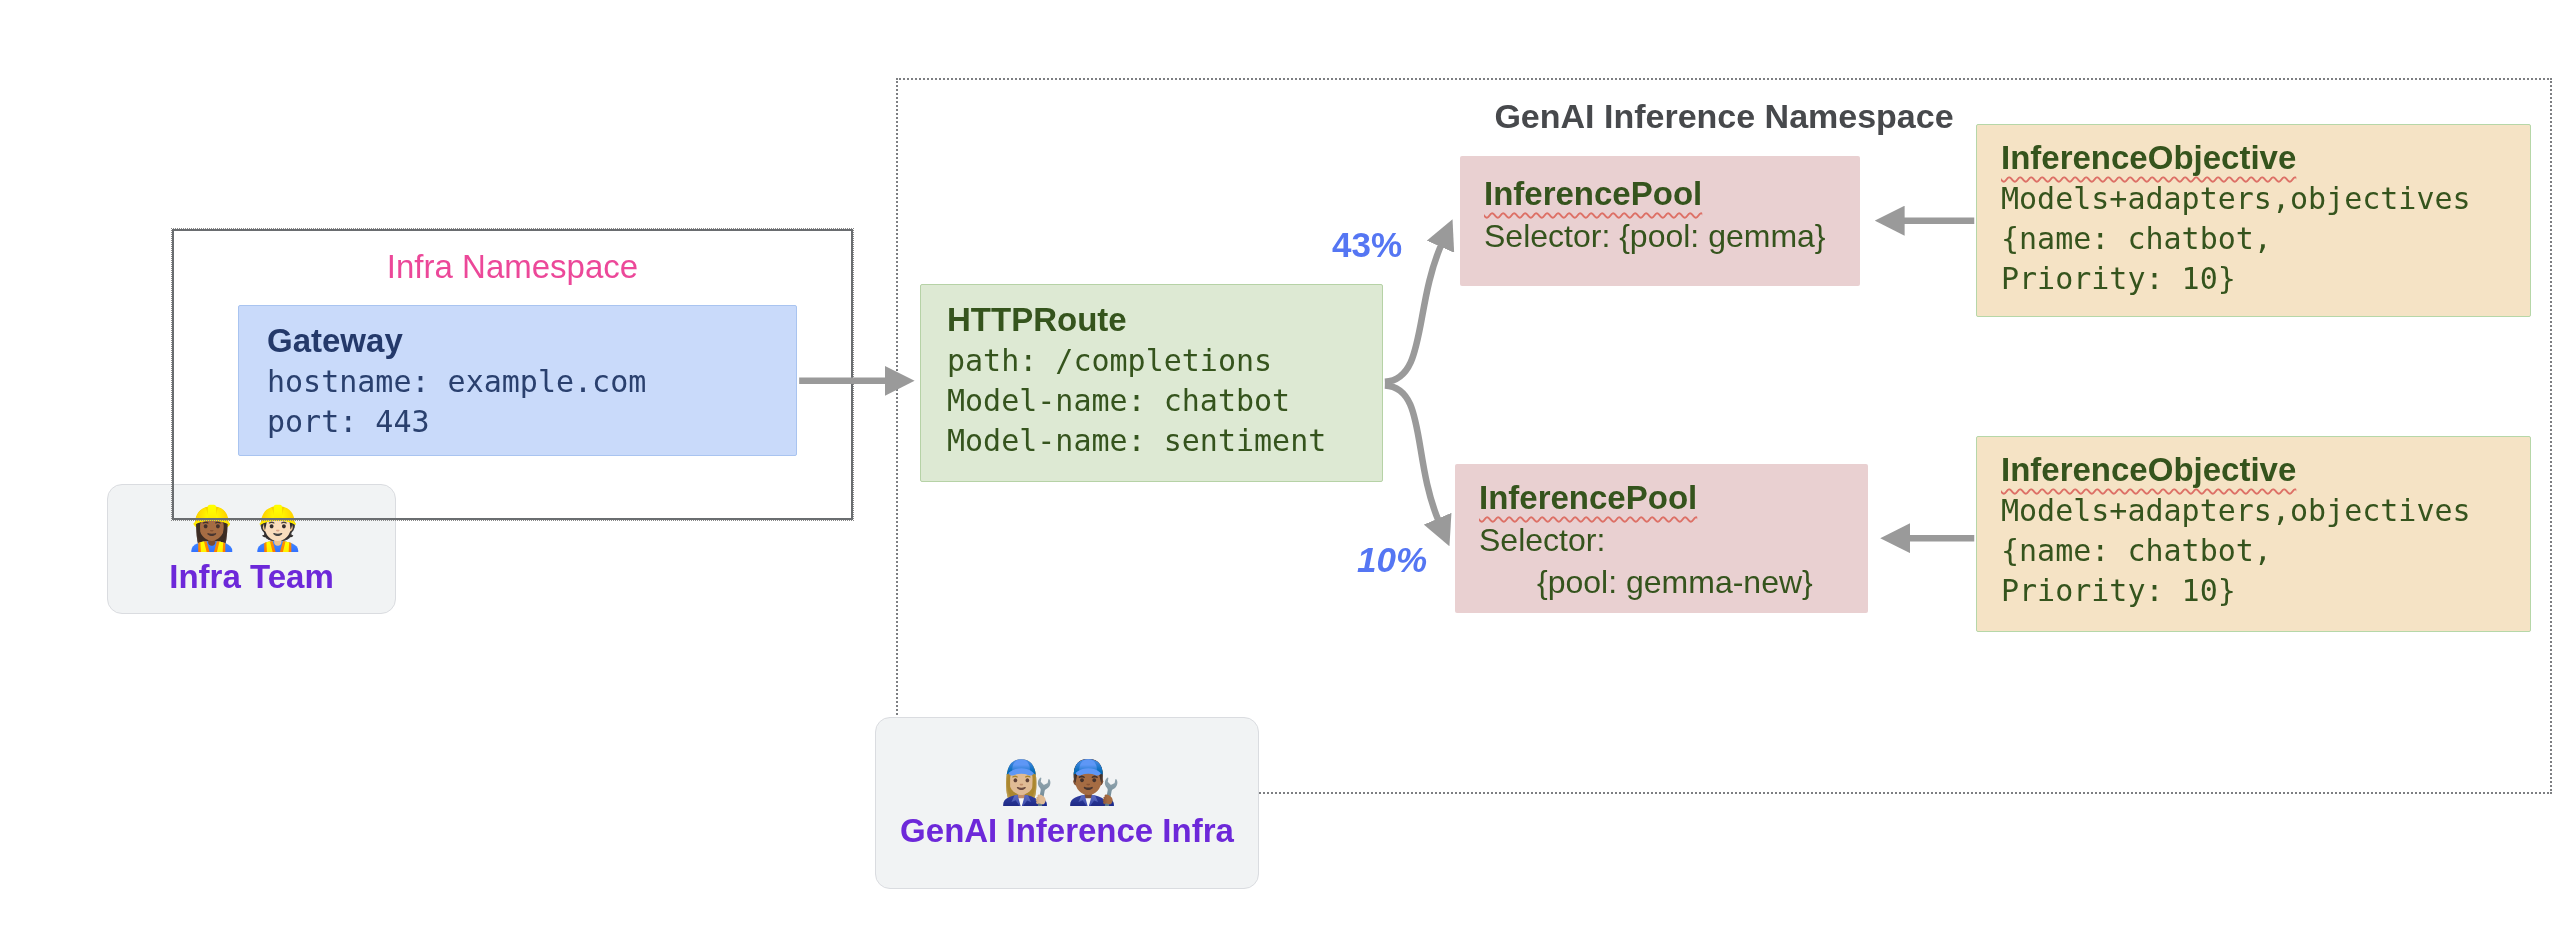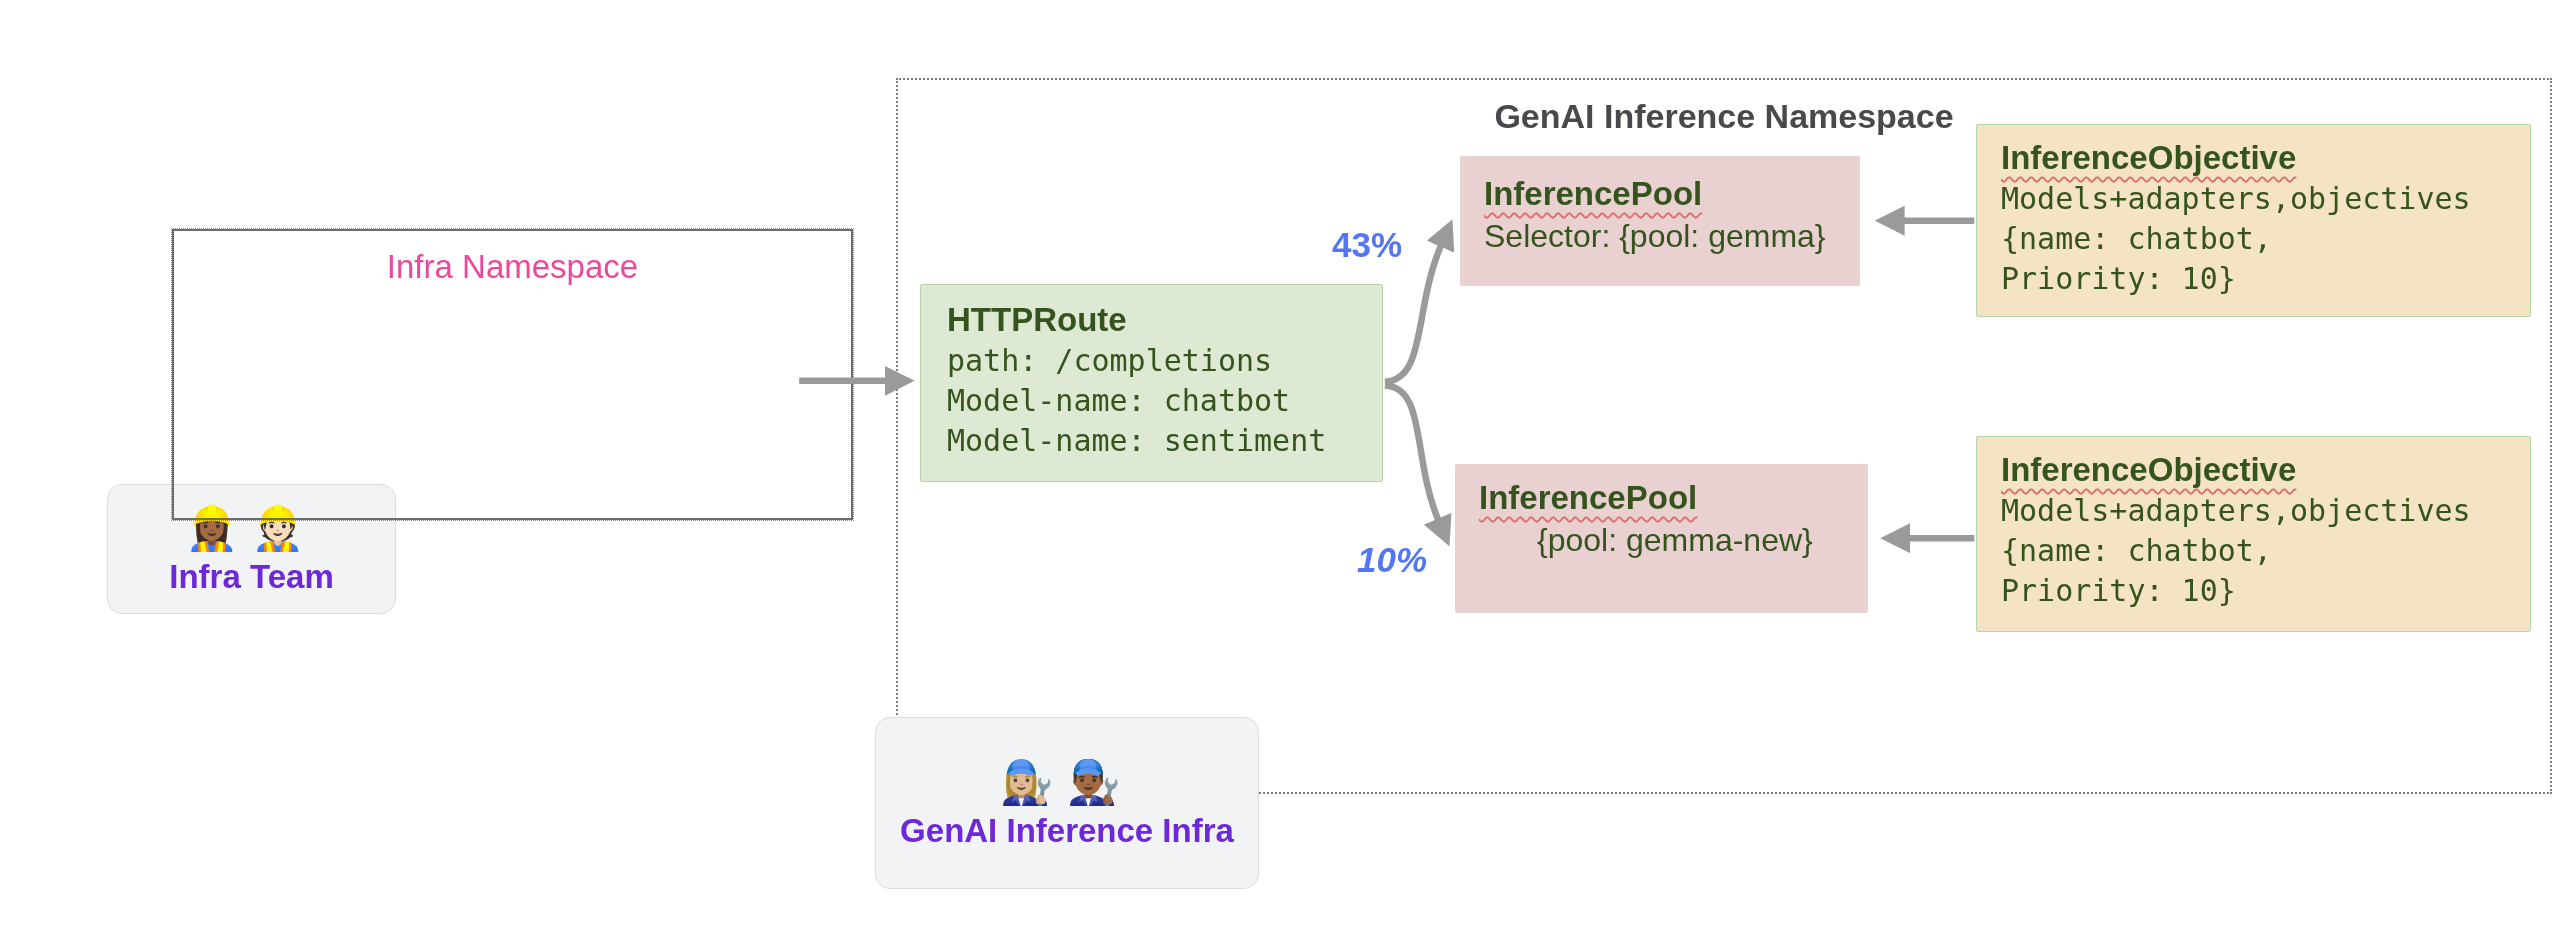--- a/index.html
+++ b/index.html
@@ -178,20 +178,25 @@
   }
 </style>
 </head>
 <body>
 
 <div id="canvas">
 
   <div class="infra-namespace"></div>
   <div class="infra-namespace-title">Infra Namespace</div>
 
+  <div class="card gateway">
+    <div class="card-title">Gateway</div>
+    <div class="mono-line">hostname: example.com</div>
+    <div class="mono-line">port: 443</div>
+  </div>
 
   <div class="team-box infra-team">
     <div class="team-emojis"><span>👷🏾‍♀️</span><span>👷🏻</span></div>
     <div class="team-label">Infra Team</div>
   </div>
 
   <div class="genai-namespace"></div>
   <div class="genai-namespace-title">GenAI Inference Namespace</div>
 
   <div class="card httproute">
@@ -204,20 +209,21 @@
   <div class="pct pct-90">43%</div>
   <div class="pct pct-10">10%</div>
 
   <div class="card inference-pool-top">
     <div class="card-title"><span class="squiggle">InferencePool</span></div>
     <div class="sans-line">Selector: {pool: gemma}</div>
   </div>
 
   <div class="card inference-pool-bottom">
     <div class="card-title"><span class="squiggle">InferencePool</span></div>
+    <div class="sans-line">Selector:</div>
     <div class="sans-line indent">{pool: gemma-new}</div>
   </div>
 
   <div class="card inference-objective-top">
     <div class="card-title"><span class="squiggle">InferenceObjective</span></div>
     <div class="mono-line">Models+adapters,objectives</div>
     <div class="mono-line">{name: chatbot,</div>
     <div class="mono-line">Priority: 10}</div>
   </div>
 

